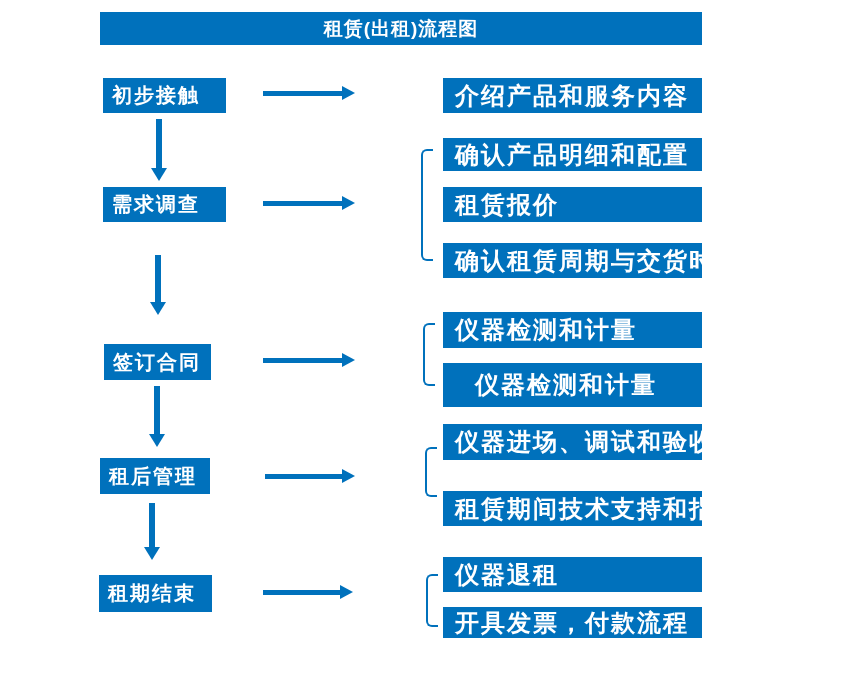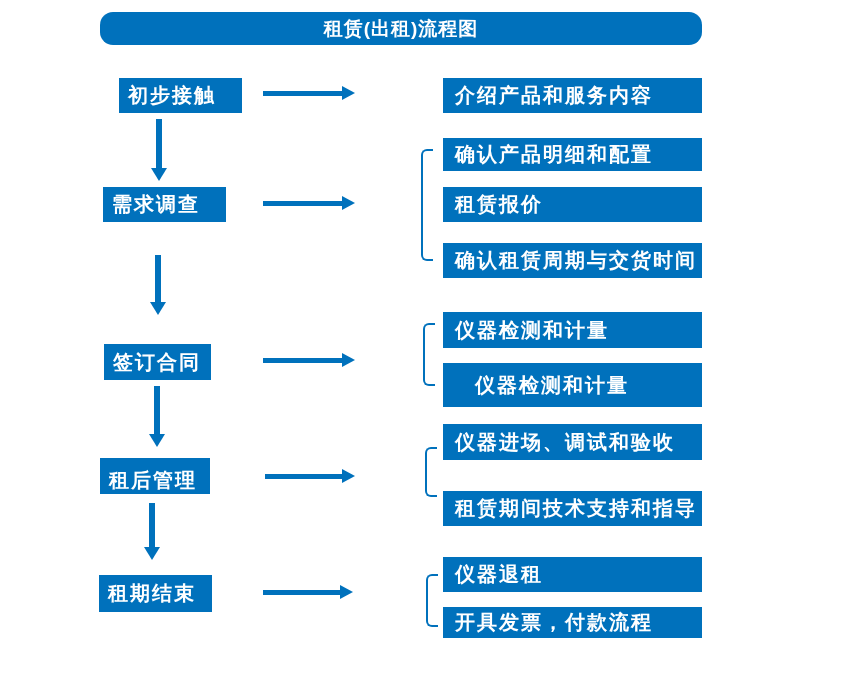--- a/index.html
+++ b/index.html
@@ -20,31 +20,30 @@
     display: flex;
     align-items: center;
     box-sizing: border-box;
     white-space: nowrap;
   }
   .title-bar {
     left: 100px; top: 12px; width: 602px; height: 33px;
     justify-content: center;
     font-size: 19px;
     letter-spacing: 1px;
-    border-radius: 13px;
   }
   .step {
     font-size: 20px;
     letter-spacing: 2px;
     padding-left: 9px;
   }
   .detail {
     left: 443px;
     width: 259px;
-    font-size: 20px;
+    font-size: 24px;
     letter-spacing: 2px;
     padding-left: 12px;
   }
   
   .h-arrow { position: absolute; display: flex; align-items: center; height: 14px; }
   .h-arrow .shaft { display: block; flex: 1; height: 5px; background: var(--blue); }
   .h-arrow .head {
     display: block; width: 0; height: 0;
     border-left: 13px solid var(--blue);
     border-top: 7px solid transparent;
@@ -72,30 +71,30 @@
 </style>
 </head>
 <body>
 
 <div class="canvas">
 
   <div class="box title-bar">
     <span>租赁(出租)流程图</span>
   </div>
 
-  <div class="box step" style="left:103px; top:78px; width:123px; height:35px;margin-left:16px;">
+  <div class="box step" style="left:103px; top:78px; width:123px; height:35px;">
     <span>初步接触</span>
   </div>
   <div class="box step" style="left:103px; top:187px; width:123px; height:35px;">
     <span>需求调查</span>
   </div>
   <div class="box step" style="left:104px; top:344px; width:107px; height:36px;">
     <span>签订合同</span>
   </div>
-  <div class="box step" style="left:100px; top:458px; width:110px; height:36px;align-items:flex-end;">
+  <div class="box step" style="left:100px; top:458px; width:110px; height:36px;">
     <span>租后管理</span>
   </div>
   <div class="box step" style="left:99px; top:575px; width:113px; height:37px;">
     <span>租期结束</span>
   </div>
 
   <div class="box detail" style="top:78px; height:35px;">
     <span>介绍产品和服务内容</span>
   </div>
   <div class="box detail" style="top:138px; height:33px;">

